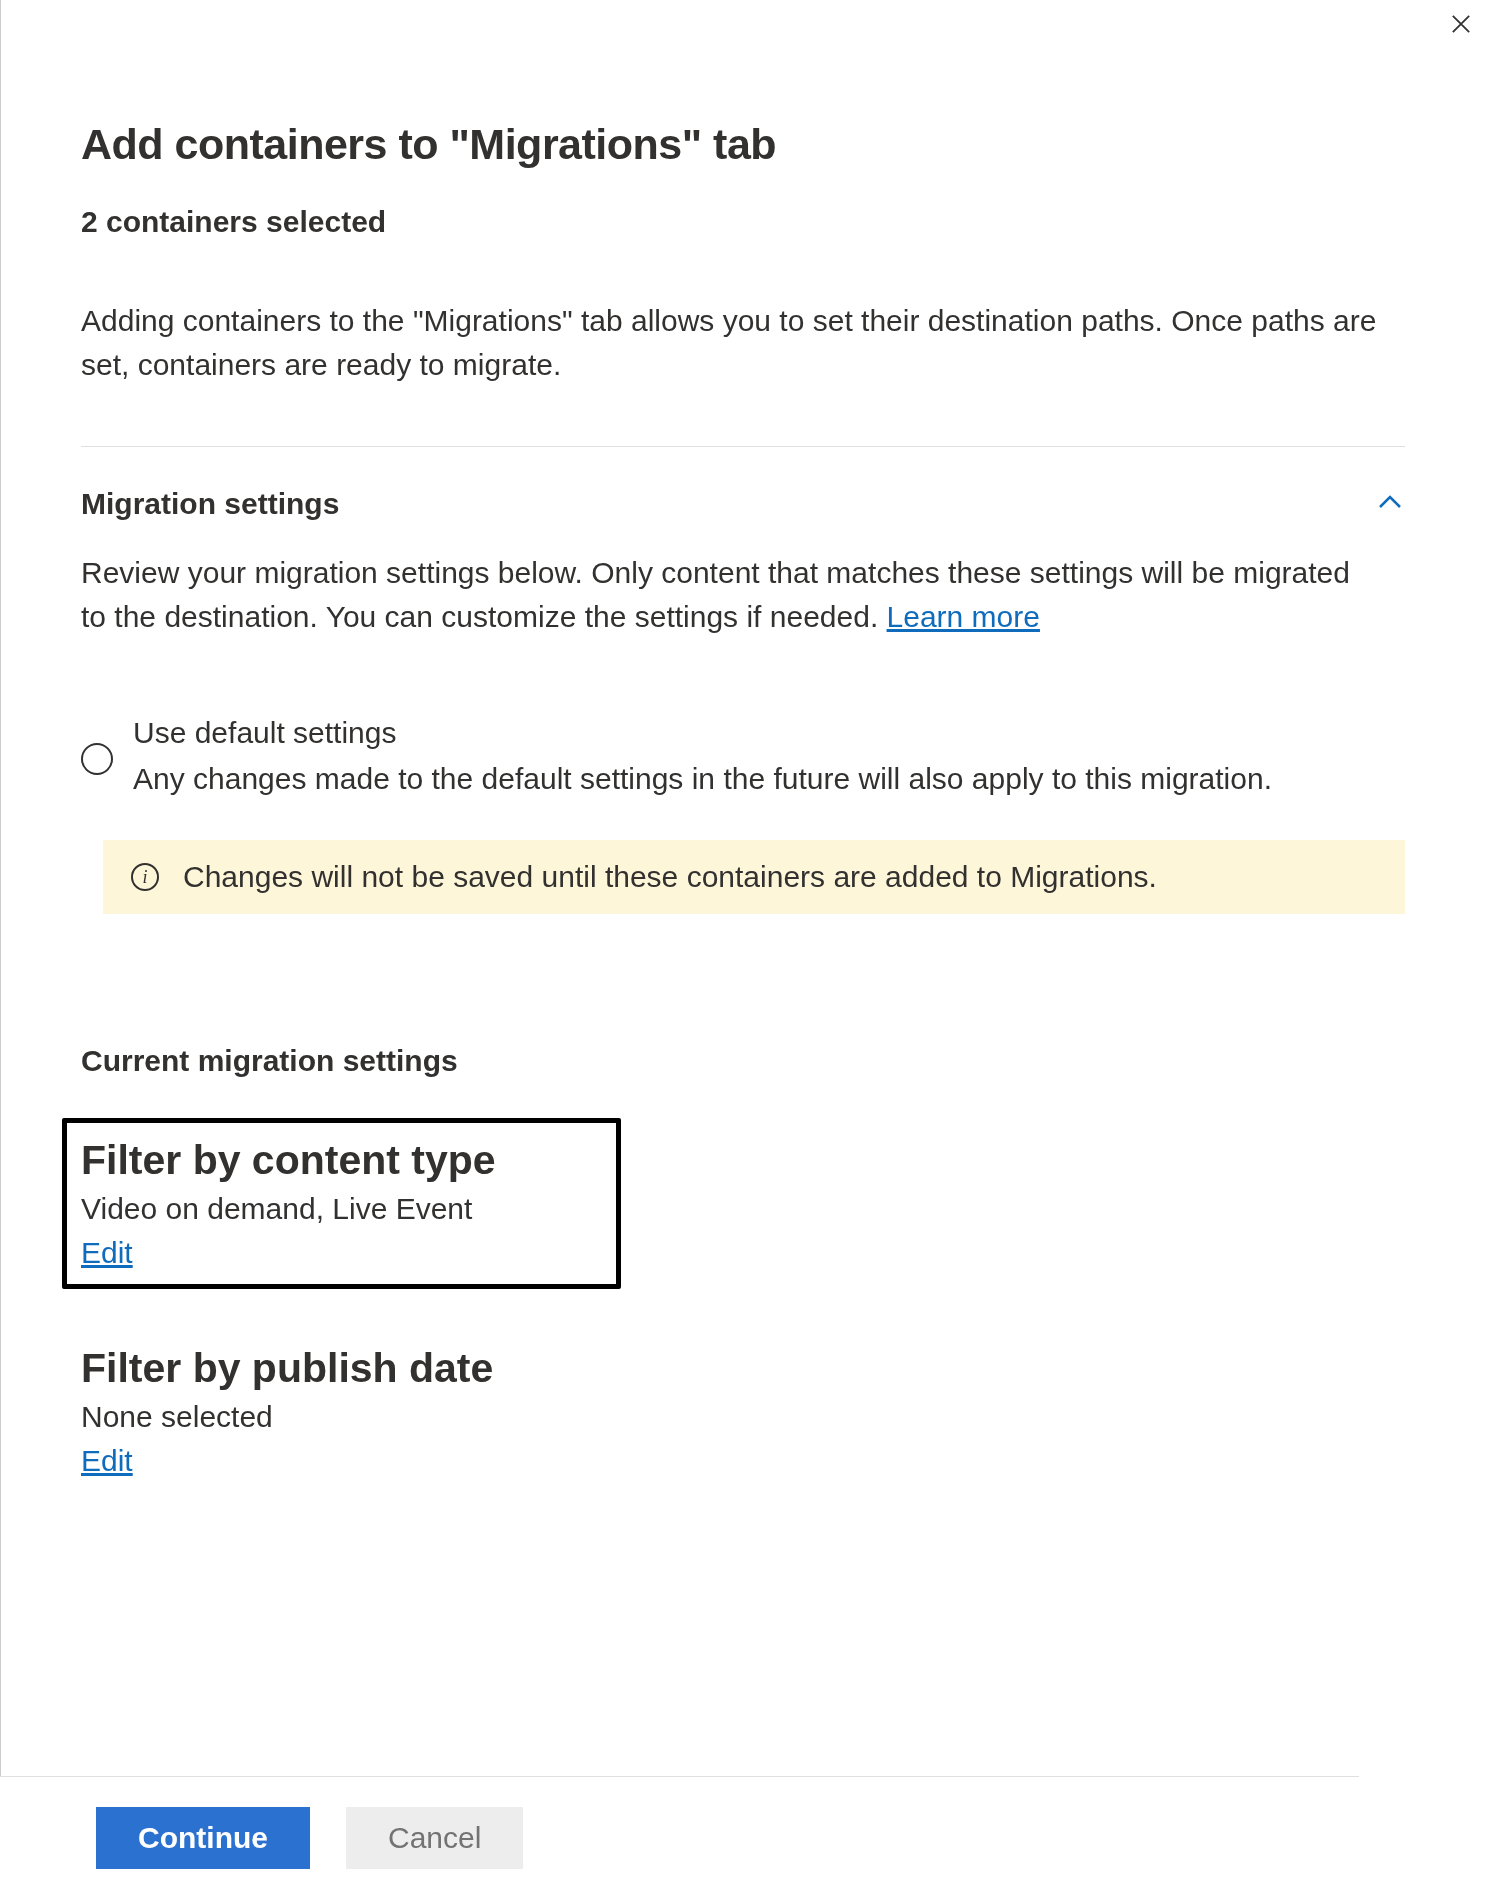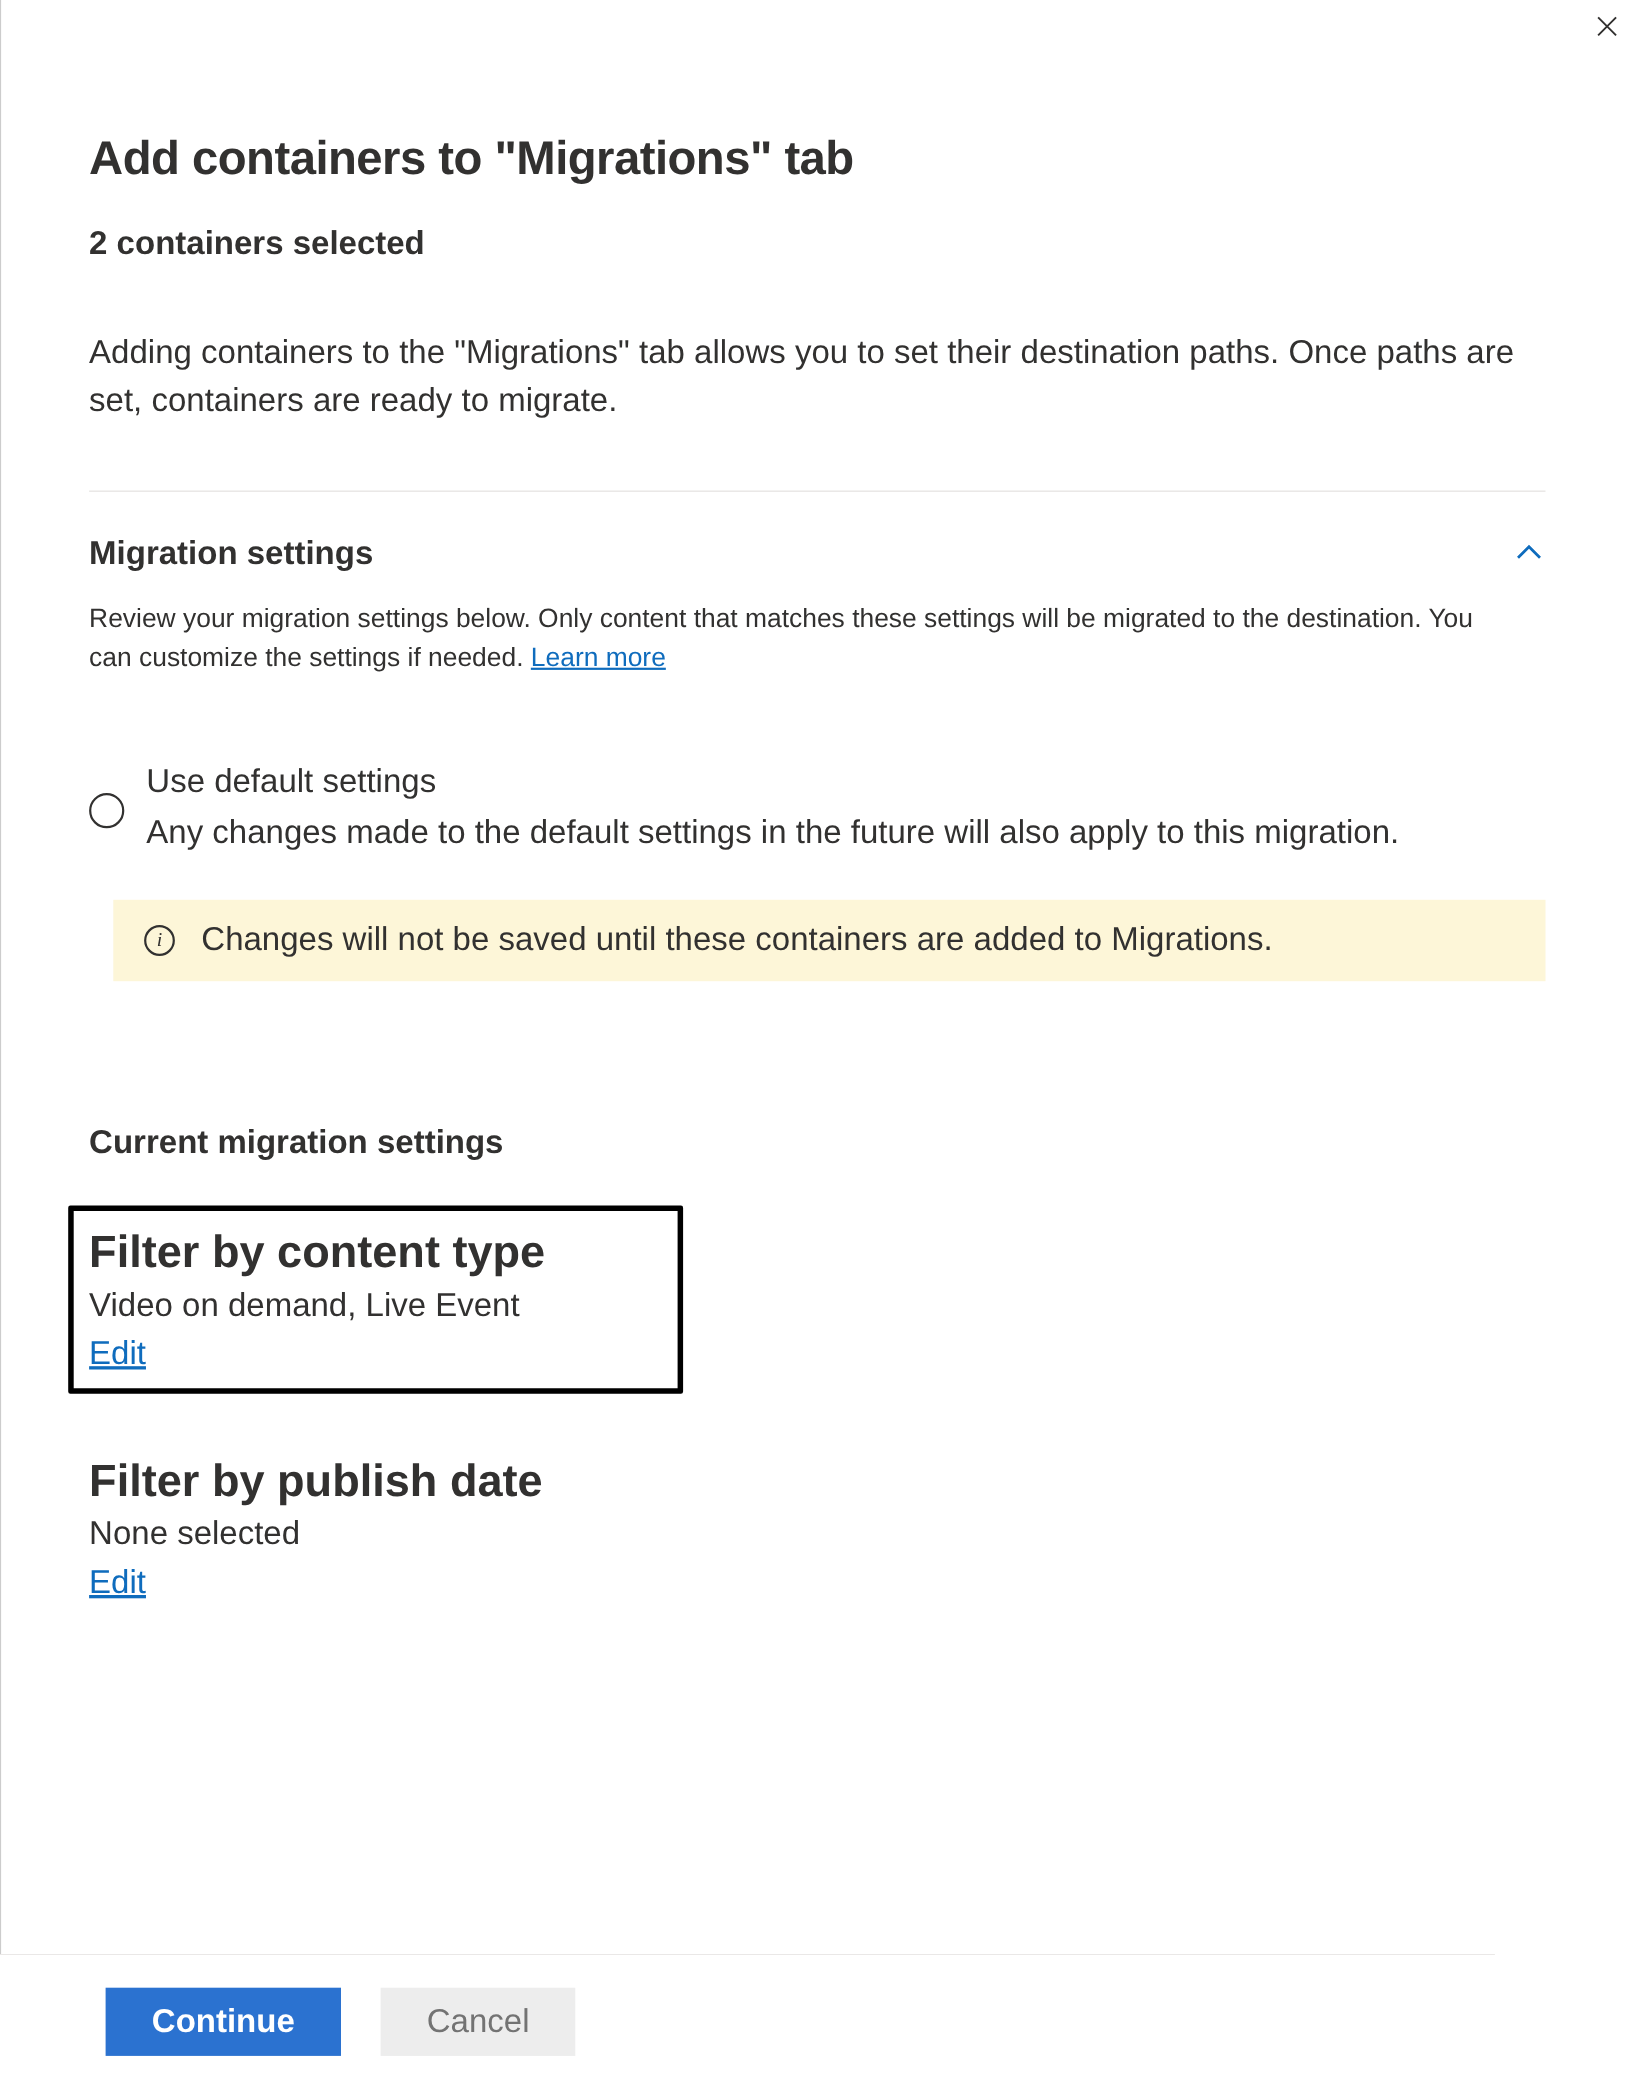--- a/index.html
+++ b/index.html
@@ -43,31 +43,31 @@
     max-width: 1300px;
   }
   hr.sep {
     border: none;
     border-top: 1px solid #e1dfdd;
     margin: 0 0 40px 0;
   }
   .section-head {
     display: flex;
     justify-content: space-between;
-    align-items: flex-start;
+    align-items: center;
     cursor: pointer;
   }
   .section-head h2 {
     font-size: 30px;
     font-weight: 700;
     margin: 0;
   }
   .chev svg { width: 30px; height: 30px; }
   .section-body {
-    font-size: 24px;
+    font-size: 30px;
     line-height: 1.45;
     margin-bottom: 70px;
     max-width: 1300px;
   }
   a.link {
     color: #0f6cbd;
     text-decoration: underline;
   }
   .radios { }
   .radio-row {

